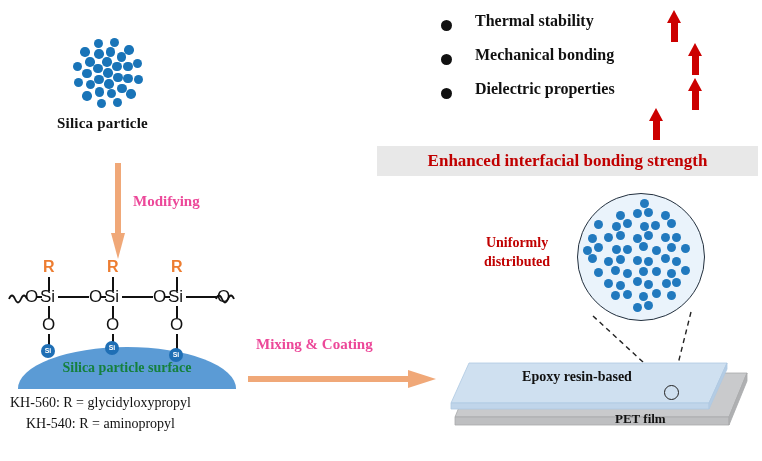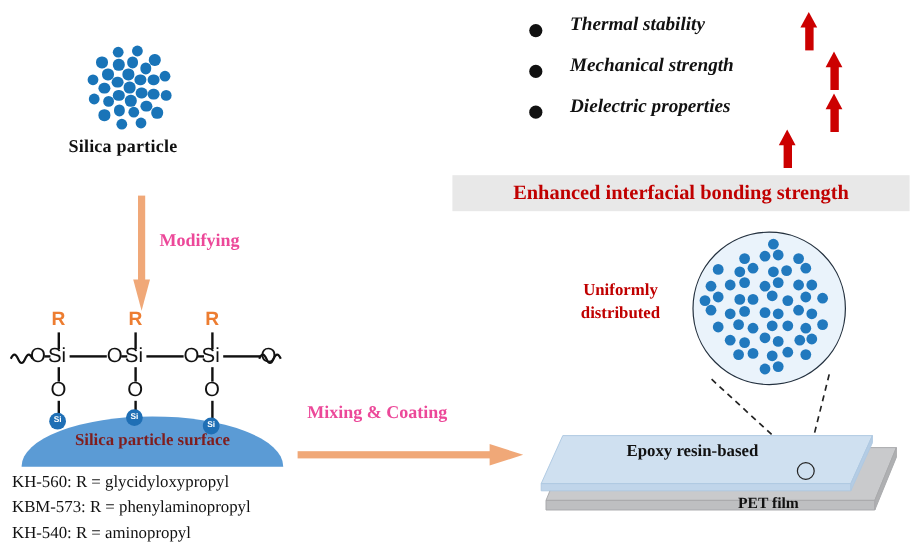--- a/index.html
+++ b/index.html
@@ -31,38 +31,38 @@
   #chain .atom{position:absolute;font-size:17px;color:#111;font-family:"Liberation Sans",sans-serif;}
   #chain .rgrp{position:absolute;font-size:16px;color:#ED7D31;font-weight:bold;font-family:"Liberation Sans",sans-serif;}
   #chain .bond{position:absolute;background:#111;}
   #chain .hbond{height:2px;}
   #chain .vbond{width:2px;}
 
   
   #dome{left:18px;top:347px;width:218px;height:42px;
         background:#5B9BD5;border-radius:110px 110px 0 0 / 42px 42px 0 0;}
   #dome-label{left:18px;top:360px;width:218px;text-align:center;
-        font-size:14px;font-weight:bold;color:#7f1d1d;}
+        font-size:14px;font-weight:bold;color:#15803d;}
   .si-node{position:absolute;width:14px;height:14px;border-radius:50%;
         background:#1F6FB5;color:#fff;font-size:7px;font-weight:bold;
         text-align:center;line-height:14px;font-family:"Liberation Sans",sans-serif;}
 
   
-  #kh-list{left:10px;top:392px;font-size:14px;color:#111;line-height:21px;}
+  #kh-list{left:10px;top:392px;font-size:14px;color:#111;line-height:21px;text-align:center;}
 
   
   #mix-label{left:256px;top:336px;font-size:15px;}
   #mix-arrow{left:248px;top:370px;width:190px;height:18px;}
   #mix-arrow .shaft{position:absolute;left:0;top:6px;width:163px;height:6px;background:#F0A878;}
   #mix-arrow .head{position:absolute;left:160px;top:0;width:0;height:0;
       border-top:9px solid transparent;border-bottom:9px solid transparent;
       border-left:28px solid #F0A878;}
 
   
-  #bullets{left:441px;top:12px;width:220px;font-style:italic;}
+  #bullets{left:441px;top:12px;width:220px;}
   #bullets .row{position:relative;height:34px;}
   #bullets .bdot{position:absolute;left:0;top:8px;width:11px;height:11px;
       border-radius:50%;background:#111;}
   #bullets .btxt{position:absolute;left:34px;top:0;font-size:16px;font-weight:bold;color:#111;
       white-space:nowrap;}
 
   
   .uparrow{position:absolute;}
   .uparrow .shaft{position:absolute;left:4px;bottom:0;width:7px;background:#CC0000;}
   .uparrow .head{position:absolute;left:0;top:0;width:0;height:0;
@@ -179,38 +179,37 @@
 </div>
 
 <div class="abs" id="dome"></div>
 <div class="abs si-node" style="left:41px;top:344px;">Si</div>
 <div class="abs si-node" style="left:105px;top:341px;">Si</div>
 <div class="abs si-node" style="left:169px;top:348px;">Si</div>
 <div class="abs" id="dome-label">Silica particle surface</div>
 
 <div class="abs" id="kh-list">
   <div>KH-560: R = glycidyloxypropyl</div>
-  <div>KBM-573: R = phenylaminopropyl</div>
   <div>KH-540: R = aminopropyl</div>
 </div>
 
 <div class="abs orange-bold" id="mix-label">Mixing &amp; Coating</div>
 <div class="abs" id="mix-arrow">
   <div class="shaft"></div>
     <div class="head"></div>
 </div>
 
 <div class="abs" id="bullets">
   <div class="row">
     <span class="bdot"></span>
     <span class="btxt">Thermal stability</span>
   </div>
   <div class="row">
     <span class="bdot"></span>
-    <span class="btxt">Mechanical strength</span>
+    <span class="btxt">Mechanical bonding</span>
   </div>
   <div class="row">
     <span class="bdot"></span>
     <span class="btxt">Dielectric properties</span>
   </div>
 </div>
 
 <div class="uparrow" style="left:667px;top:10px;width:15px;height:32px;">
   <div class="head"></div>
     <div class="shaft" style="height:21px;"></div>

